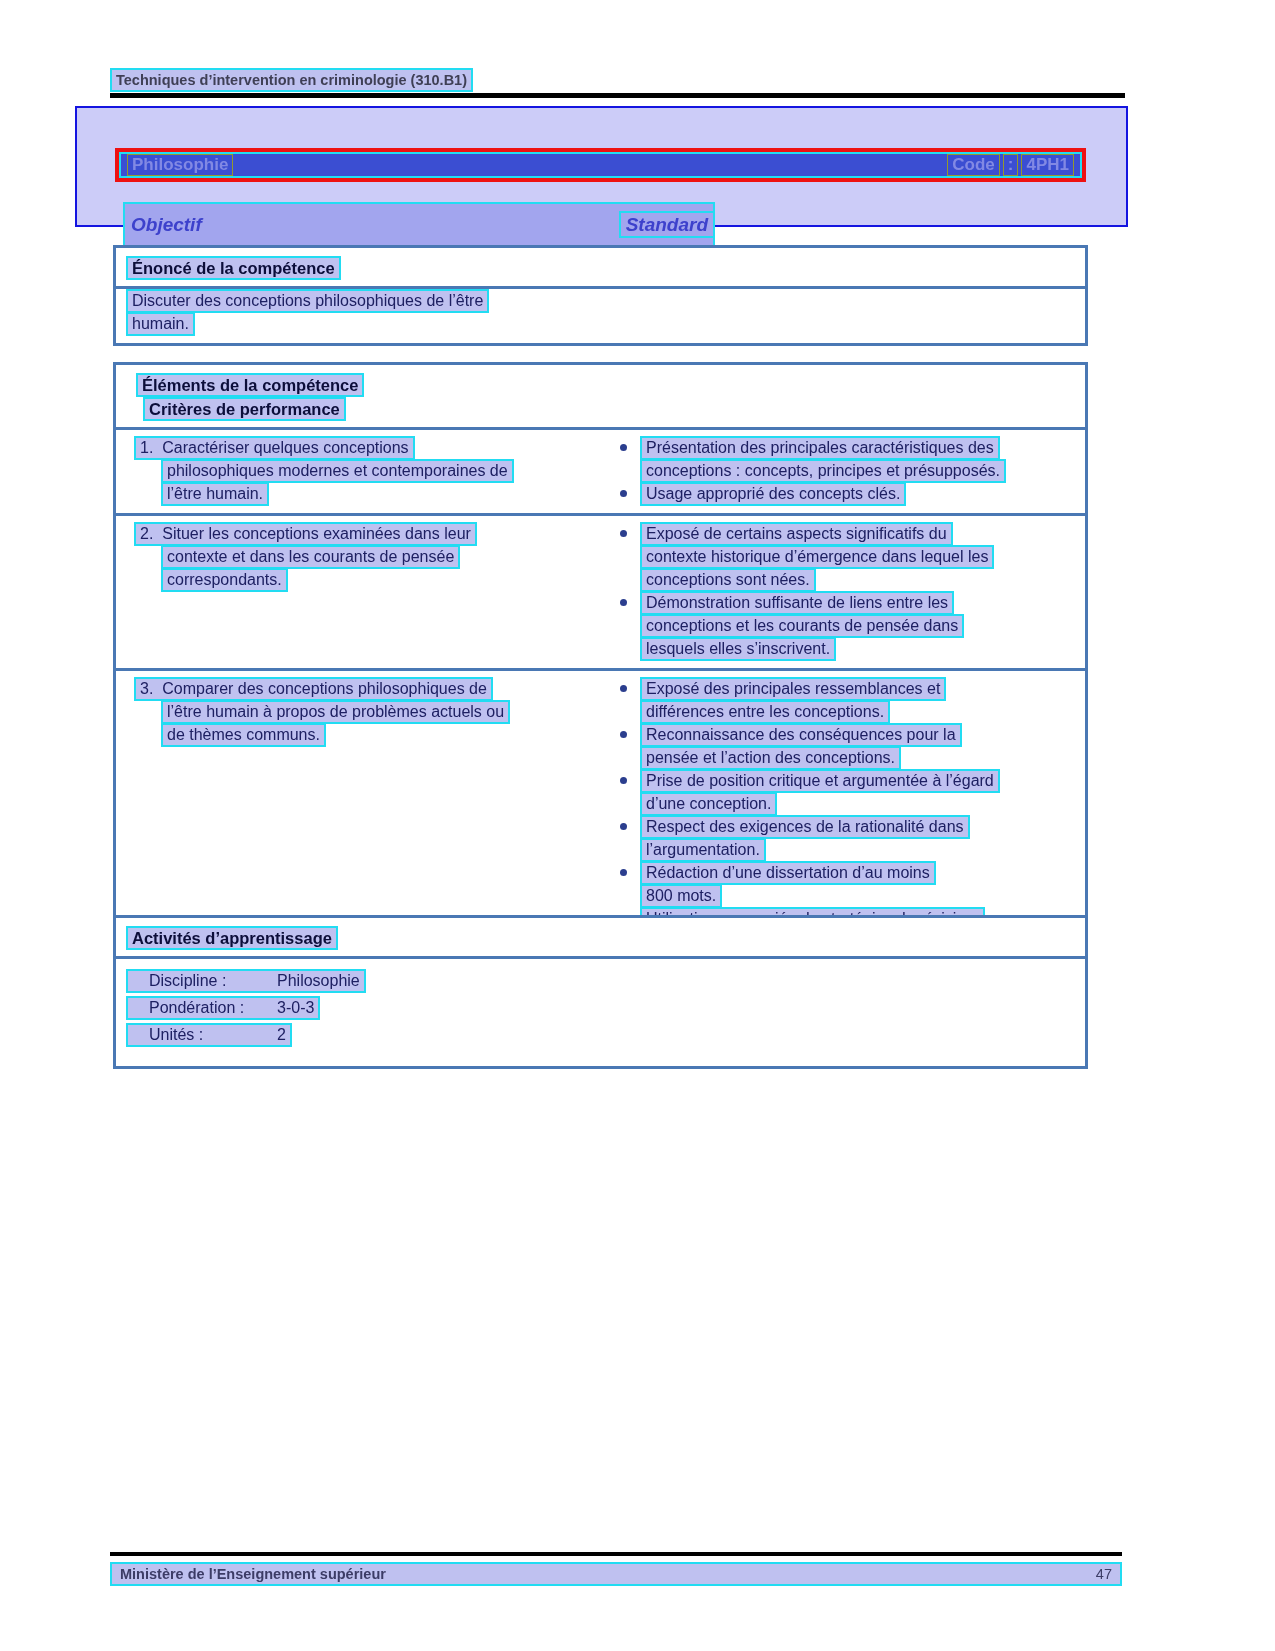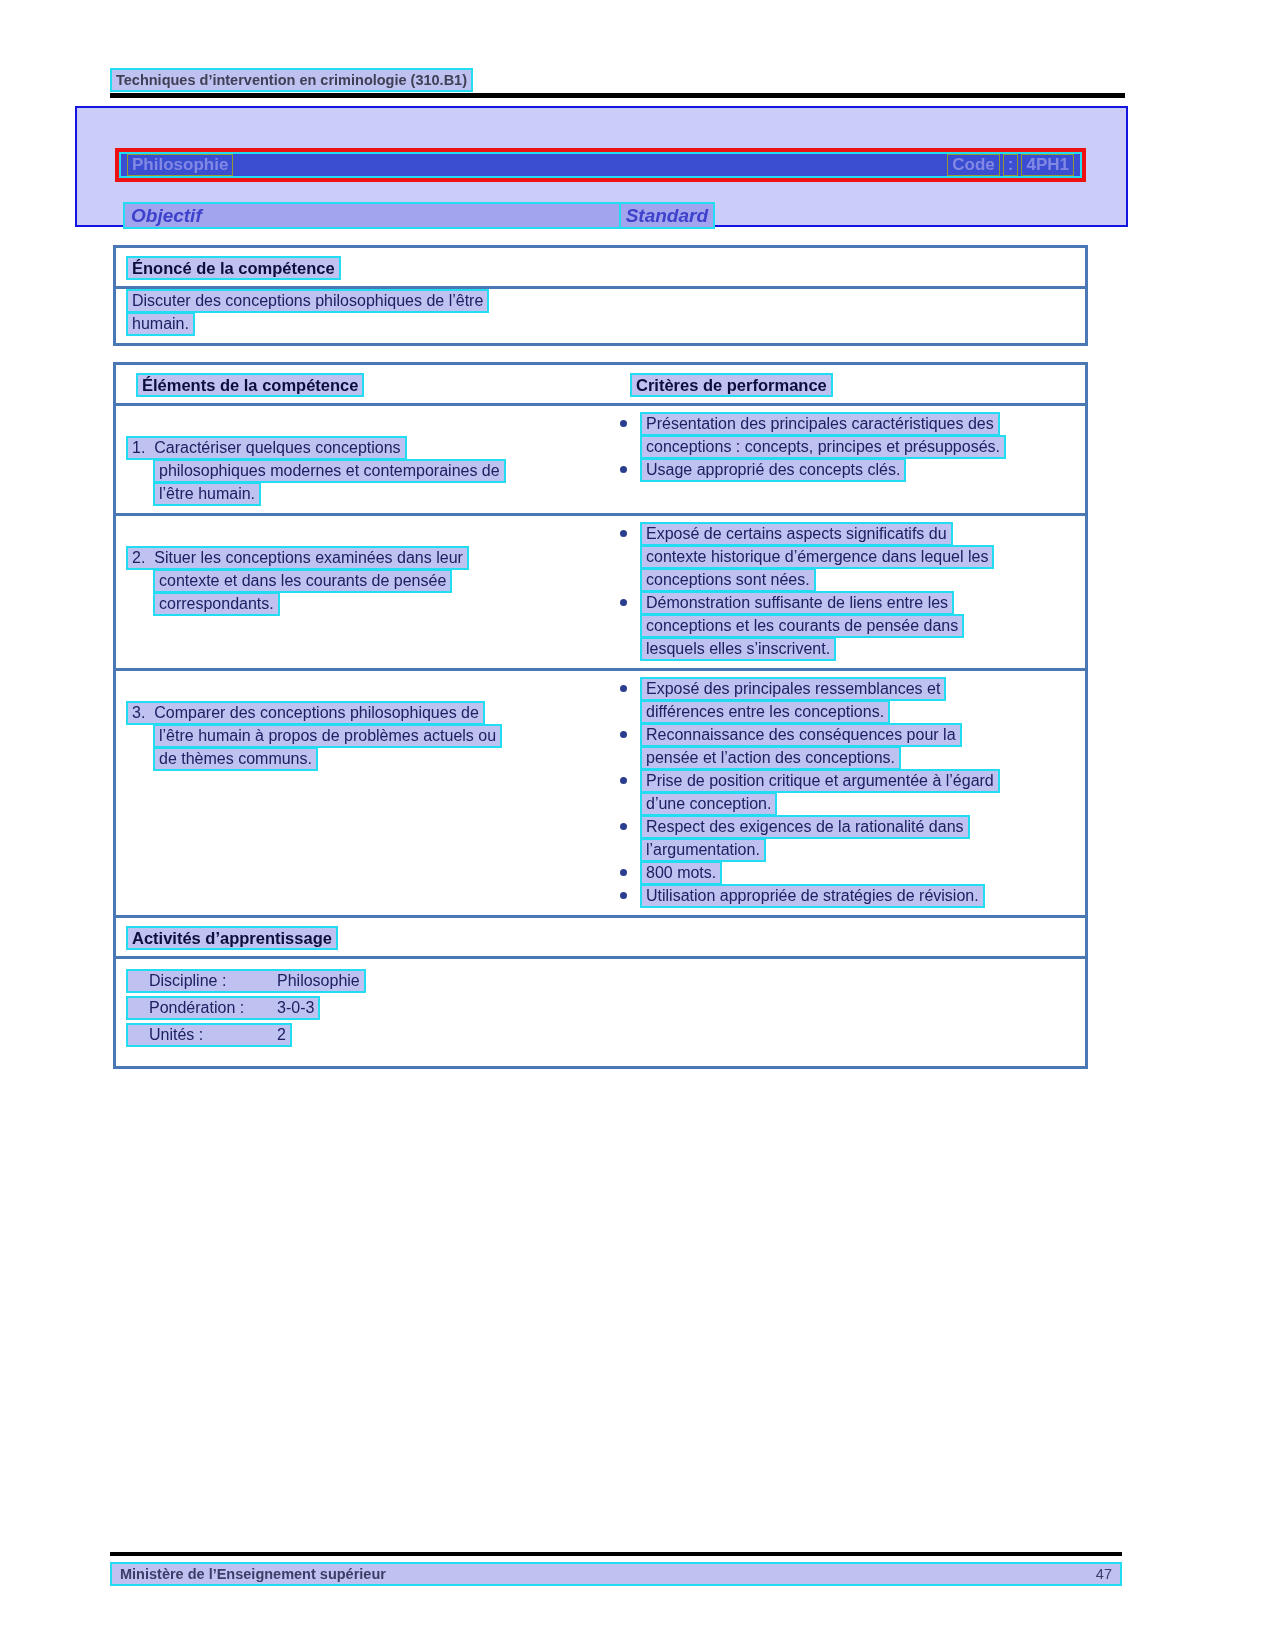--- a/index.html
+++ b/index.html
@@ -31,40 +31,40 @@
     background:#ccccf8; border:2px solid #1414e0; }
   .banner-red { position:absolute; top:40px; left:38px; right:40px;
     border:4px solid #ee1111; background:#3b4ed2; }
   .banner-cyan { border:2px solid #22dcf2; display:flex; align-items:center;
     padding:1px 6px; height:26px; background:#3b4ed2; }
   .olive { display:inline-block; border:1px solid #93992d; color:#8289e4;
     font-size:17px; font-weight:bold; padding:0 4px; line-height:20px; white-space:nowrap; }
   .banner-spacer { flex:1; }
   .code-group { display:flex; gap:3px; align-items:center; }
 
-  .objstd { position:absolute; top:94px; left:46px; width:592px; height:27px;
+  .objstd { position:absolute; top:94px; left:46px; width:592px; height:45px;
     display:flex; justify-content:space-between; align-items:center;
     background:#a2a5ee; border:2px solid #22dcf2; padding:0 0 0 6px;
     font-style:italic; font-weight:bold; font-size:19px; color:#3d41cc; }
   .std-box { display:inline-block; border:2px solid #22dcf2; background:#a2a5ee;
     padding:0 5px; margin:-2px; line-height:23px;text-align:right; }
 
   
   .tbl { position:absolute; left:113px; width:975px; border:3px solid #4a78b4; background:#fff; }
   .t1 { top:245px; }
   .t2 { top:362px; }
   .t3 { top:915px; }
   .tbl-header { border-bottom:3px solid #4a78b4; padding:8px 0 6px 10px; min-height:40px; }
   .tbl-body { padding:0 0 8px 10px; }
-  .cols { display:flex; }
+  .cols { display:flex;flex-direction:column; }
   .col-left { width:487px; flex:none; }
   .col-right { flex:1; padding-left:17px; }
   .tbl-row { display:flex; padding:6px 0 8px 0; }
   .tbl-row + .tbl-row { border-top:3px solid #4a78b4; }
-  .tbl-row .col-left { padding-left:10px;margin-top:24px; }
+  .tbl-row .col-left { padding-left:18px; }
   .hdr-left { padding-left:10px; width:487px; flex:none; }
   .hdr-right { flex:1; padding-left:17px; }
 
   
   .bullet { display:flex; }
   .dot { width:7px; height:7px; border-radius:50%; background:#2b3e8e;
     margin:8px 13px 0 0; flex:none; }
   .bullet-lines { flex:1; }
 
   
@@ -208,20 +208,21 @@
         <div class="bullet">
           <span class="dot"></span>
           <div class="bullet-lines">
             <div class="line"><span class="hl">Respect des exigences de la rationalité dans</span></div>
             <div class="line"><span class="hl">l’argumentation.</span></div>
           </div>
         </div>
         <div class="bullet">
           <span class="dot"></span>
           <div class="bullet-lines">
+            <div class="line"><span class="hl">Rédaction d’une dissertation d’au moins</span></div>
             <div class="line"><span class="hl">800 mots.</span></div>
           </div>
         </div>
         <div class="bullet">
           <span class="dot"></span>
           <div class="bullet-lines">
             <div class="line"><span class="hl">Utilisation appropriée de stratégies de révision.</span></div>
           </div>
         </div>
       </div>

